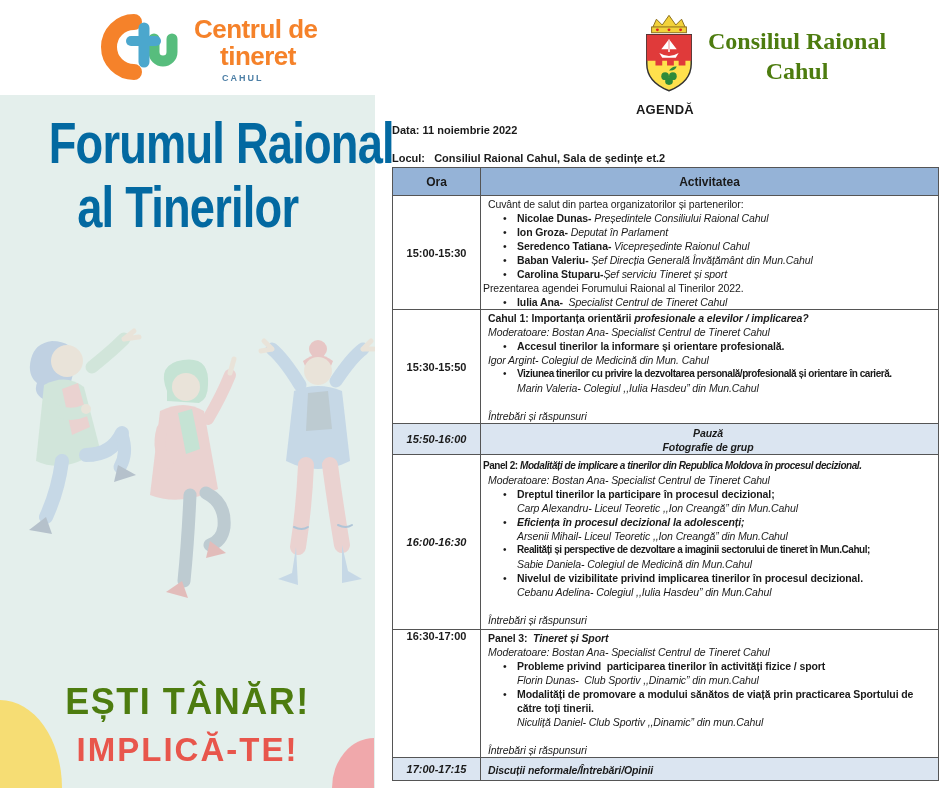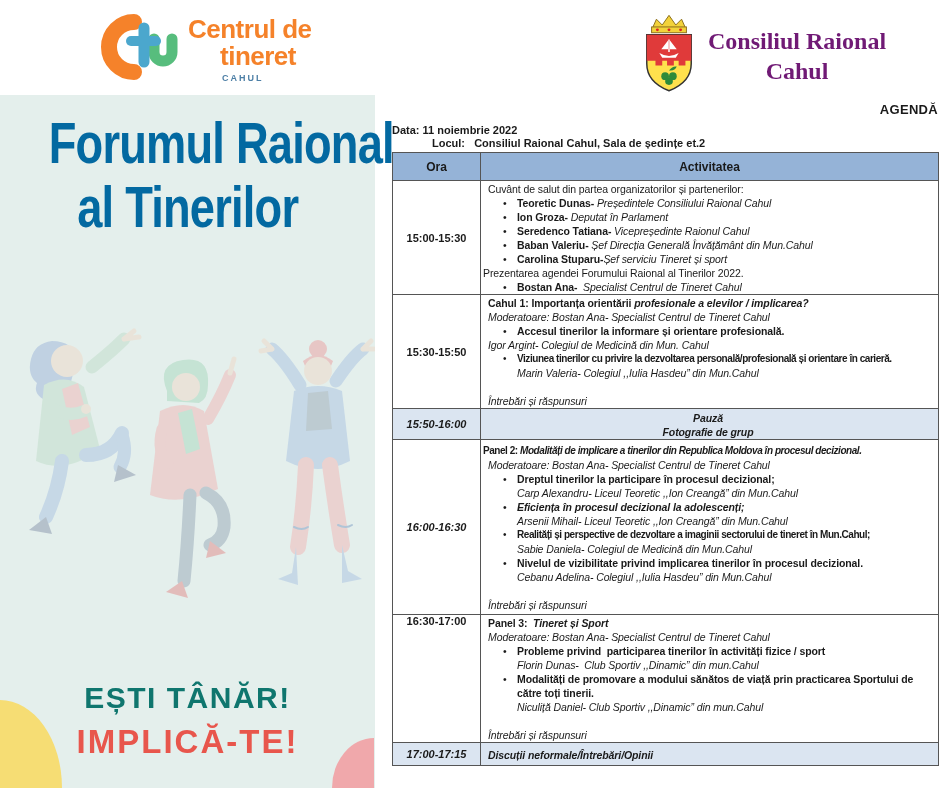--- a/index.html
+++ b/index.html
@@ -2,45 +2,45 @@
 <html><head>
 <meta charset="utf-8">
 <style>
   html,body{margin:0;padding:0;}
   body{width:940px;height:788px;position:relative;background:#ffffff;overflow:hidden;
        font-family:"Liberation Sans",sans-serif;color:#1a1a1a;}
 
   
   .brand-left{position:absolute;left:94px;top:8px;display:flex;align-items:flex-start;}
   .brand-left .wordmark{margin-left:4px;margin-top:8px;}
-  .wm1,.wm2{font-size:26px;font-weight:800;color:#f5822a;line-height:27px;letter-spacing:-0.5px;}
+  .wm1,.wm2{font-size:26px;font-weight:800;color:#f5822a;line-height:27px;letter-spacing:-0.5px;margin-left:6px;}
   .wm2{margin-left:32px;}
   .wm-city{font-size:9px;font-weight:700;color:#4d7fa6;letter-spacing:2px;margin-left:34px;margin-top:3px;}
 
   .brand-right{position:absolute;left:640px;top:12px;display:flex;align-items:flex-start;}
   .org-name{font-family:"Liberation Serif",serif;font-weight:700;font-size:24px;line-height:30px;
-            color:#701a75;text-align:center;margin-left:10px;margin-top:14px;}
+            color:#4d7c0f;text-align:center;margin-left:10px;margin-top:14px;}
 
   
   .poster{position:absolute;left:0;top:95px;width:375px;height:693px;background:#e4efec;}
   .poster-title{margin-top:16px;text-align:center;}
   .poster-title .tline{font-size:58px;font-weight:900;color:#0369a1;line-height:64px;white-space:nowrap;}
   .poster-title .cond{display:inline-block;transform:scaleX(0.78);transform-origin:center;letter-spacing:-1px;}
   .figures{position:absolute;left:0;top:228px;width:375px;height:340px;opacity:0.5;}
   .cta{position:absolute;left:0;right:0;top:586px;text-align:center;}
-  .cta1{font-size:30px;font-weight:800;color:#0f766e;letter-spacing:1.5px;}
+  .cta1{font-size:36px;font-weight:800;color:#4d7c0f;letter-spacing:1.5px;}
   .cta2{font-size:33px;font-weight:800;color:#e8564c;letter-spacing:2px;margin-top:8px;}
   .blob-yellow{position:absolute;left:0;bottom:0;width:62px;height:88px;background:#f6dd74;
                border-top-right-radius:100% 100%;}
   .blob-pink{position:absolute;right:1px;bottom:0;width:42px;height:50px;background:#f0a8ab;
              border-top-left-radius:100% 100%;}
 
   
   .right-panel{position:absolute;left:392px;top:102px;width:546px;}
-  .agenda-heading{text-align:right;font-weight:700;font-size:13px;letter-spacing:0.3px;}
+  .agenda-heading{text-align:center;font-weight:700;font-size:13px;letter-spacing:0.3px;}
   .meta{font-size:11px;font-weight:700;line-height:13px;margin-top:7px;}
   table.agenda{border-collapse:collapse;width:546px;table-layout:fixed;margin-top:2px;}
   table.agenda td,table.agenda th{border:1px solid #555;vertical-align:middle;margin-left:48px;}
   th.hdr{background:#95b3d7;font-size:12px;font-weight:700;height:24px;vertical-align:top;padding-top:2px;}
   td.time{width:86px;text-align:center;font-size:11px;padding:0 2px;}
   td.act{font-size:10.5px;line-height:14px;padding:1px 3px 0 0;letter-spacing:-0.1px;}
   tr.band td{background:#dbe5f1;}
   td.center{text-align:center;}
   .t-b{font-weight:700;}
   .t-bi{font-weight:700;font-style:italic;}
@@ -158,44 +158,44 @@
     <div class="cta1">EȘTI TÂNĂR!</div>
     <div class="cta2">IMPLICĂ-TE!</div>
   </div>
   <div class="blob-yellow"></div>
   <div class="blob-pink"></div>
 </div>
 
 <div class="right-panel">
   <div class="agenda-heading">AGENDĂ</div>
   <div class="meta">Data: 11 noiembrie 2022</div>
-  <div class="meta" style="margin-top:0;padding-left:40px;">Locul:&nbsp;&nbsp; Consiliul Raional Cahul, Sala de ședințe et.2</div>
+  <div class="meta" style="margin-top:15px;">Locul:&nbsp;&nbsp; Consiliul Raional Cahul, Sala de ședințe et.2</div>
   <table class="agenda">
     <colgroup>
         <col style="width:88px">
         <col style="width:458px">
       </colgroup>
     <thead>
       <tr>
         <th class="hdr">Ora</th>
         <th class="hdr">Activitatea</th>
       </tr>
     </thead>
     <tbody id="agenda-body">
         <tr>
           <td class="time t-b" style="height: 112px; text-align: center;">15:00-15:30</td>
           <td class="act">
             <div class="ln ind1"><span class="s-r">Cuvânt de salut din partea organizatorilor și partenerilor:</span></div>
-            <div class="ln bullet"><span class="dot">•</span><span class="s-b">Teoretic Dunas-</span><span class="s-i"> Președintele Consiliului Raional Cahul</span></div>
+            <div class="ln bullet"><span class="dot">•</span><span class="s-b">Nicolae Dunas-</span><span class="s-i"> Președintele Consiliului Raional Cahul</span></div>
             <div class="ln bullet"><span class="dot">•</span><span class="s-b">Ion Groza-</span><span class="s-i"> Deputat în Parlament</span></div>
             <div class="ln bullet"><span class="dot">•</span><span class="s-b">Seredenco Tatiana-</span><span class="s-i"> Vicepreședinte Raionul Cahul</span></div>
             <div class="ln bullet"><span class="dot">•</span><span class="s-b">Baban Valeriu-</span><span class="s-i"> Șef Direcția Generală Învățământ din Mun.Cahul</span></div>
             <div class="ln bullet"><span class="dot">•</span><span class="s-b">Carolina Stuparu-</span><span class="s-i">Șef serviciu Tineret și sport</span></div>
             <div class="ln ind0"><span class="s-r">Prezentarea agendei Forumului Raional al Tinerilor 2022.</span></div>
-            <div class="ln bullet"><span class="dot">•</span><span class="s-b">Bostan Ana-</span><span class="s-i">&nbsp; Specialist Centrul de Tineret Cahul</span></div>
+            <div class="ln bullet"><span class="dot">•</span><span class="s-b">Iulia Ana-</span><span class="s-i">&nbsp; Specialist Centrul de Tineret Cahul</span></div>
           </td>
         </tr>
         <tr>
           <td class="time t-b" style="height: 112px;">15:30-15:50</td>
           <td class="act">
             <div class="ln ind1"><span class="s-b">Cahul 1: Importanța orientării </span><span class="s-bi">profesionale a elevilor / implicarea?</span></div>
             <div class="ln ind1"><span class="s-i">Moderatoare: Bostan Ana- Specialist Centrul de Tineret Cahul</span></div>
             <div class="ln bullet"><span class="dot">•</span><span class="s-b">Accesul tinerilor la informare și orientare profesională.</span></div>
             <div class="ln ind1"><span class="s-i">Igor Argint- Colegiul de Medicină din Mun. Cahul</span></div>
             <div class="ln bullet fit"><span class="dot">•</span><span class="s-b">Viziunea tinerilor cu privire la dezvoltarea personală/profesională și orientare în carieră.</span></div>

